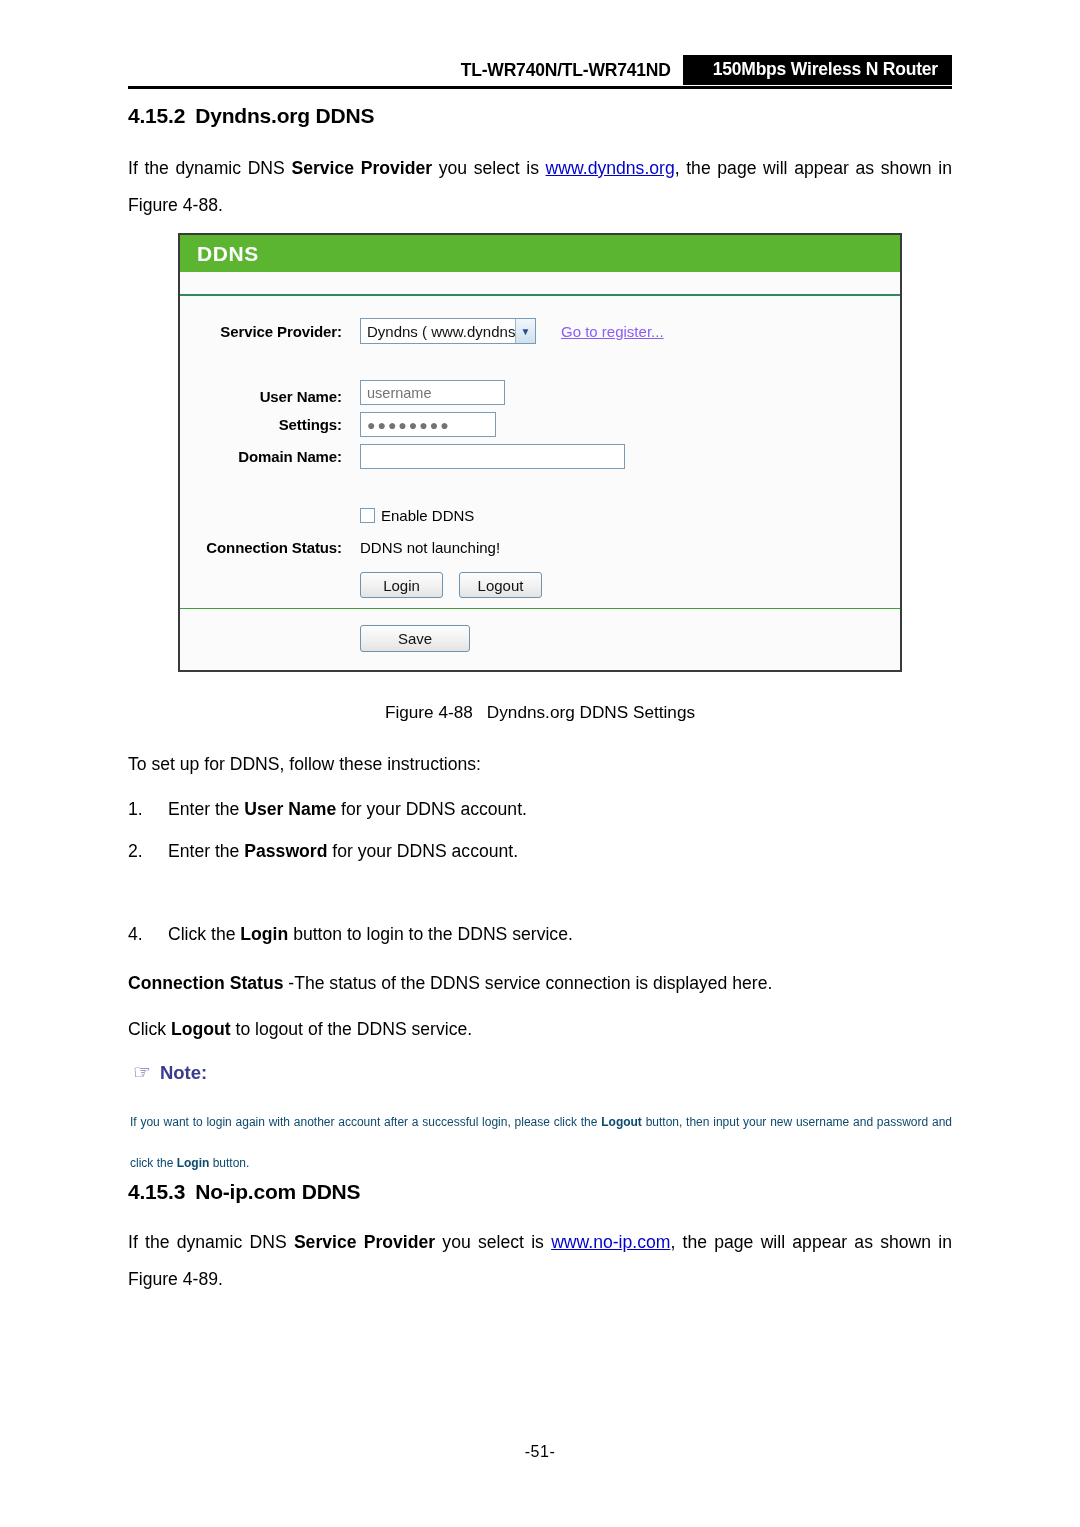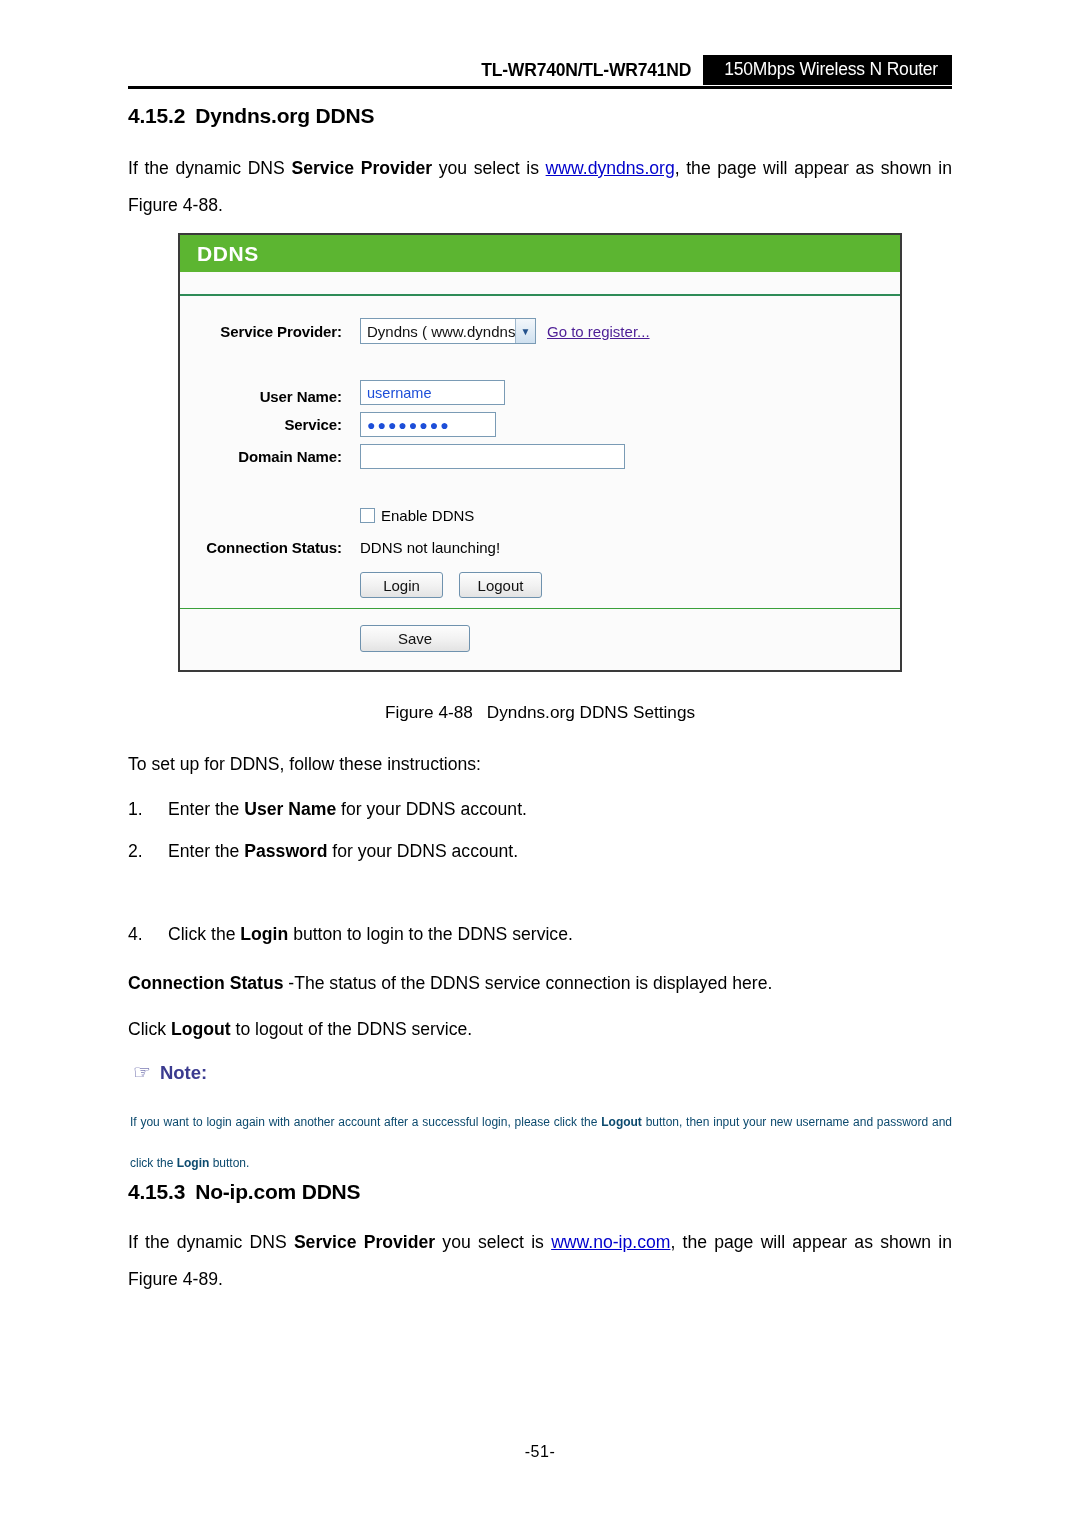--- a/index.html
+++ b/index.html
@@ -38,24 +38,24 @@
     font-size: 17.5px;
     font-weight: bold;
     letter-spacing: -0.2px;
     white-space: nowrap;
     padding-right: 12px;
   }
   .doc-header .banner {
     background: #000000;
     color: #ffffff;
     font-size: 17.5px;
-    font-weight: normal;
+    font-weight: bold;
     letter-spacing: -0.2px;
     white-space: nowrap;
-    padding: 6px 14px 7px 21px;
+    padding: 6px 14px 7px 30px;
     line-height: 1;
   }
   .header-rule {
     position: absolute;
     left: 128px;
     top: 86px;
     width: 824px;
     height: 3px;
     background: #000000;
   }
@@ -206,21 +206,21 @@
 
   .textbox {
     border: 1px solid #7a9bb5;
     background: #ffffff;
     height: 25px;
     box-sizing: border-box;
     display: flex;
     align-items: center;
     padding-left: 6px;
     font-size: 14.5px;
-    color: #1d4ed8;
+    color: #737373;
   }
   .tb-user { width: 145px; }
   .tb-pass { width: 136px; letter-spacing: 2px; font-size: 14px; }
   .tb-domain { width: 265px; }
 
   .selectbox {
     border: 1px solid #7a9bb5;
     background: #ffffff;
     height: 26px;
     width: 176px;
@@ -242,23 +242,23 @@
     background: linear-gradient(to bottom, #f3f7fb 0%, #cfe0ef 100%);
     border-left: 1px solid #9fb8cd;
     display: flex;
     align-items: center;
     justify-content: center;
     color: #24528c;
     font-size: 10px;
     box-sizing: border-box;
   }
   .reg-link {
-    margin-left: 11px;
-    font-size: 15px;
-    color: #4c1d95;
+    margin-left: 25px;
+    font-size: 15px;
+    color: #8b5cf6;
     text-decoration: underline;
     white-space: nowrap;
   }
 
   .chk {
     width: 15px;
     height: 15px;
     border: 1px solid #7a9bb5;
     background: #ffffff;
     box-sizing: border-box;
@@ -327,21 +327,21 @@
         </div>
         <a class="reg-link" href="#">Go to register...</a>
       </div>
 
       <div class="frow" style="left:0px; top:84px;align-items:flex-end;">
         <div class="flabel">User Name:</div>
         <div class="textbox tb-user">username</div>
       </div>
 
       <div class="frow" style="left:0px; top:116px;">
-        <div class="flabel">Service:</div>
+        <div class="flabel">Settings:</div>
         <div class="textbox tb-pass">●●●●●●●●</div>
       </div>
 
       <div class="frow" style="left:0px; top:148px;">
         <div class="flabel">Domain Name:</div>
         <div class="textbox tb-domain"></div>
       </div>
 
       <div class="frow" style="left:0px; top:211px;">
         <div class="flabel"></div>

